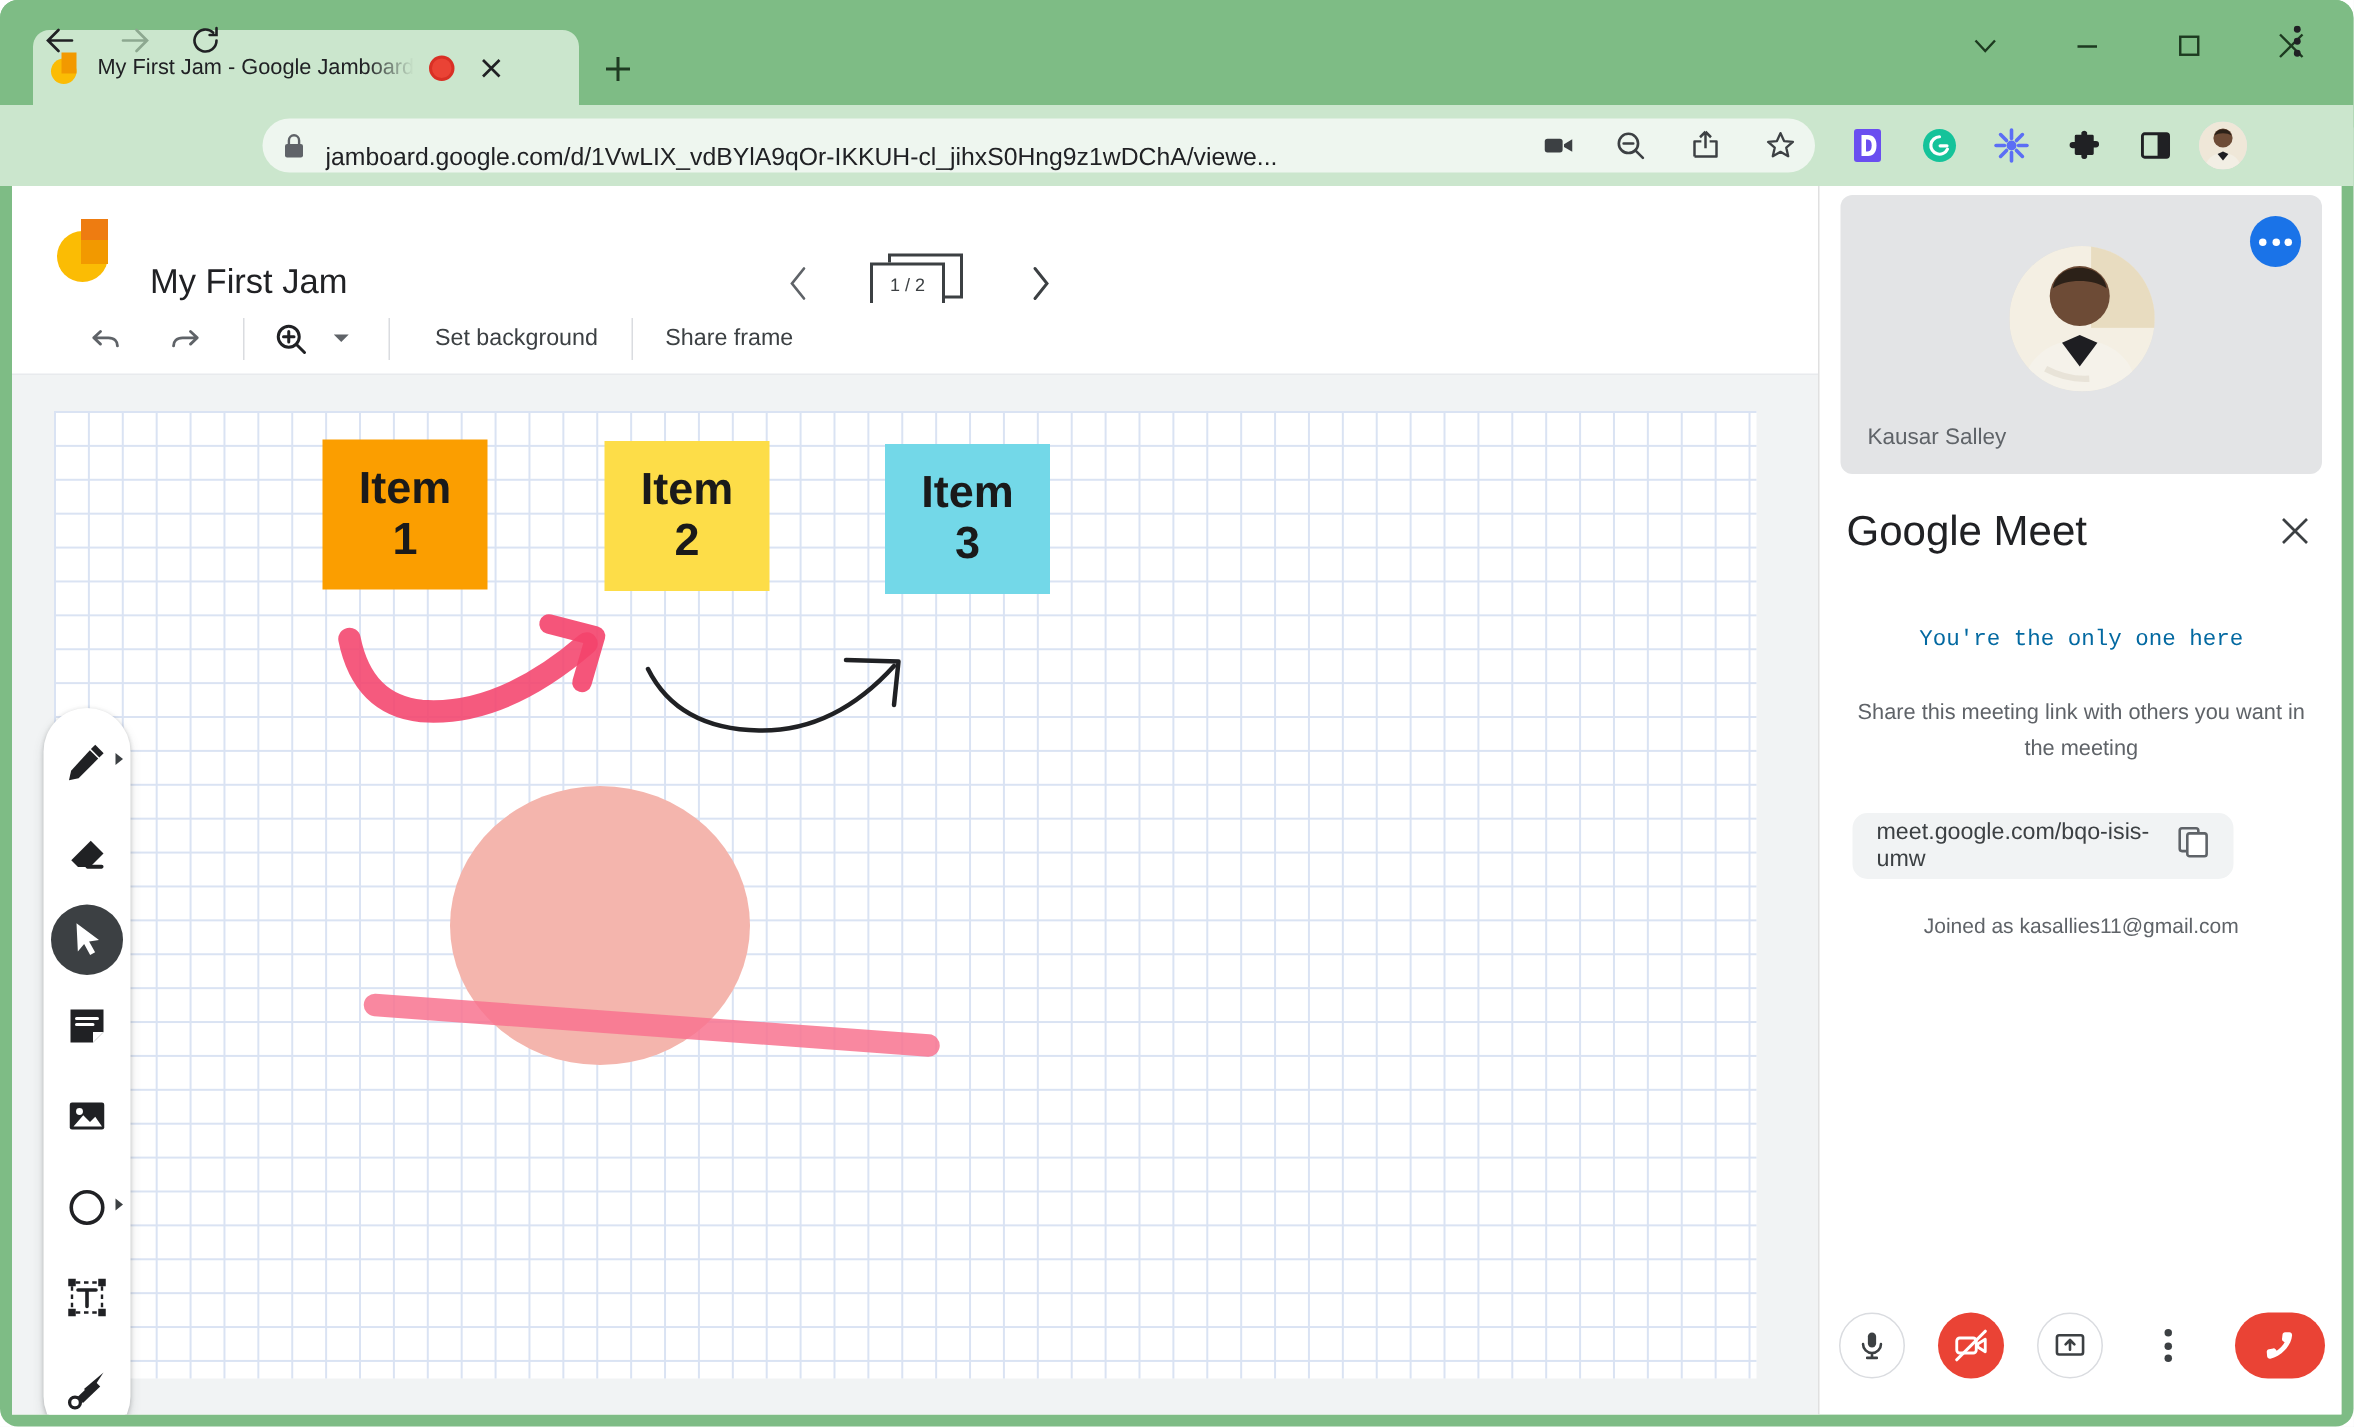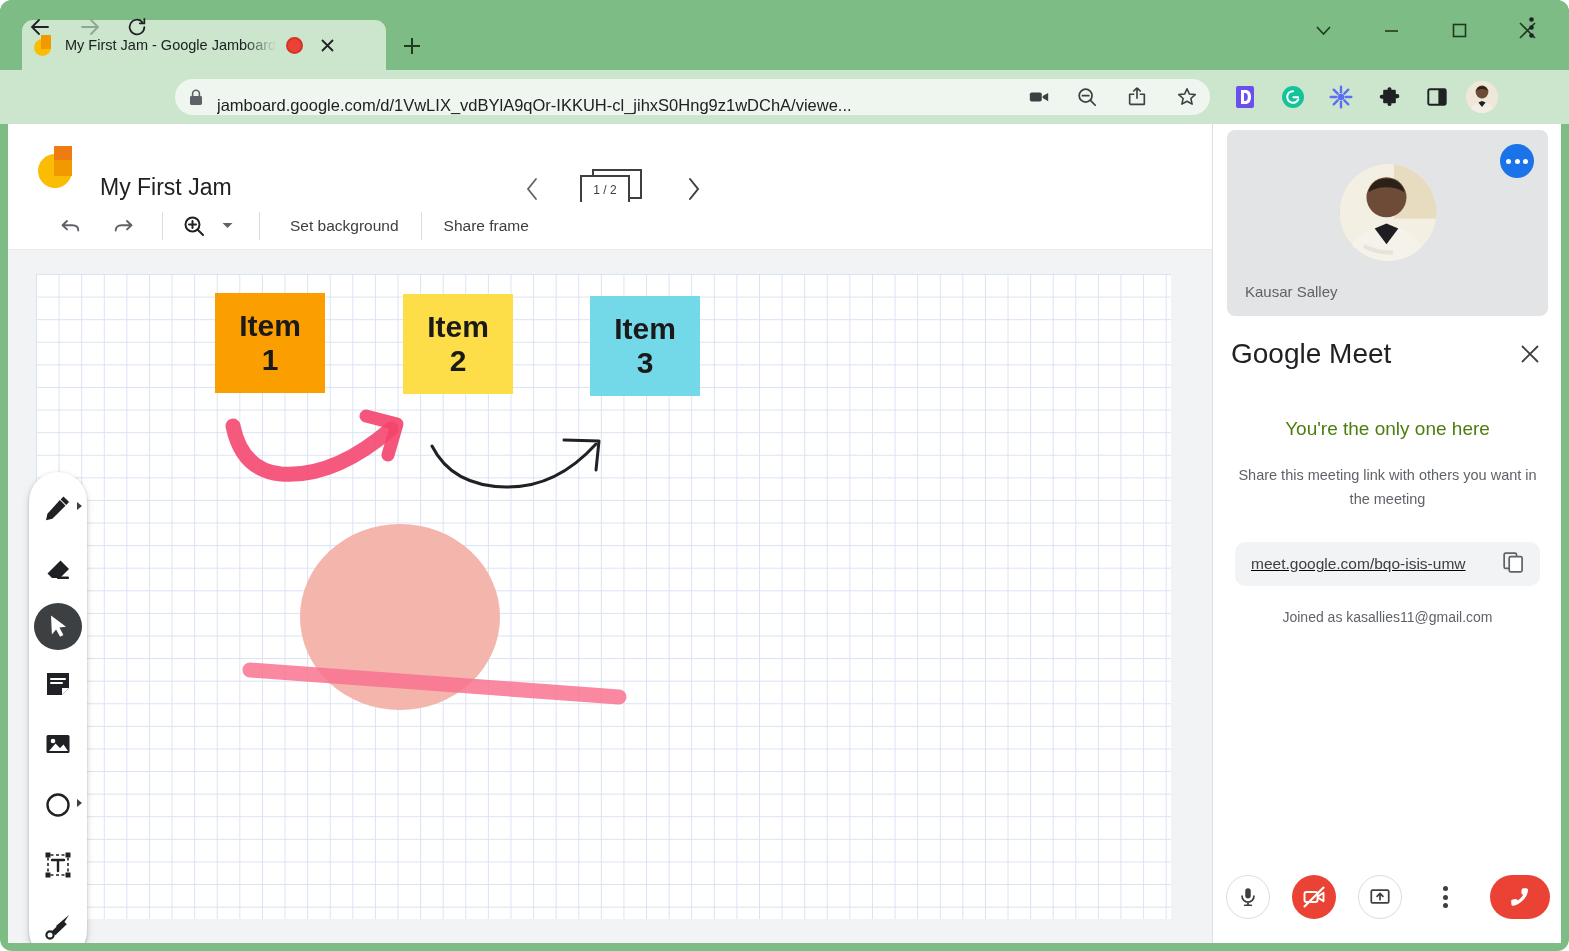--- a/index.html
+++ b/index.html
@@ -317,32 +317,32 @@
   #meet-head {
     position: absolute; left: 0; top: 205px;
     width: 349px; height: 50px;
     display: flex; align-items: center; justify-content: space-between;
     padding: 0 18px;
   }
   #meet-head-title { font-size: 28px; color: #202124; }
   #meet-close { width: 28px; height: 28px; display:flex; align-items:center; justify-content:center; cursor: pointer;}
   #meet-only {
     position: absolute; left: 0; top: 294px; width: 349px;
-    text-align: center; font-size: 19px; color: #4d7c0f;
+    text-align: center; font-size: 15px; color: #0369a1; font-family: Liberation Mono, monospace;
   }
   #meet-share-msg {
     position: absolute; left: 24px; top: 340px; width: 301px;
     text-align: center; font-size: 14.5px; color: #5f6368; line-height: 1.65;
   }
   #meet-link-box {
     position: absolute; left: 22px; top: 418px;
-    width: 305px; height: 44px;
+    width: 254px; height: 44px;
     background: #f1f3f4; border-radius: 10px;
     display: flex; align-items: center; justify-content: space-between;
-    padding: 0 16px; cursor: pointer; text-decoration: underline;
+    padding: 0 16px; cursor: pointer;
   }
   #meet-link-text { font-size: 15.5px; color: #3c4043; }
   #meet-joined {
     position: absolute; left: 0; top: 485px; width: 349px;
     text-align: center; font-size: 14px; color: #5f6368;
   }
   #meet-controls {
     position: absolute; left: 0; bottom: 6px;
     width: 349px; height: 80px;
     display: flex; align-items: center; justify-content: center;

